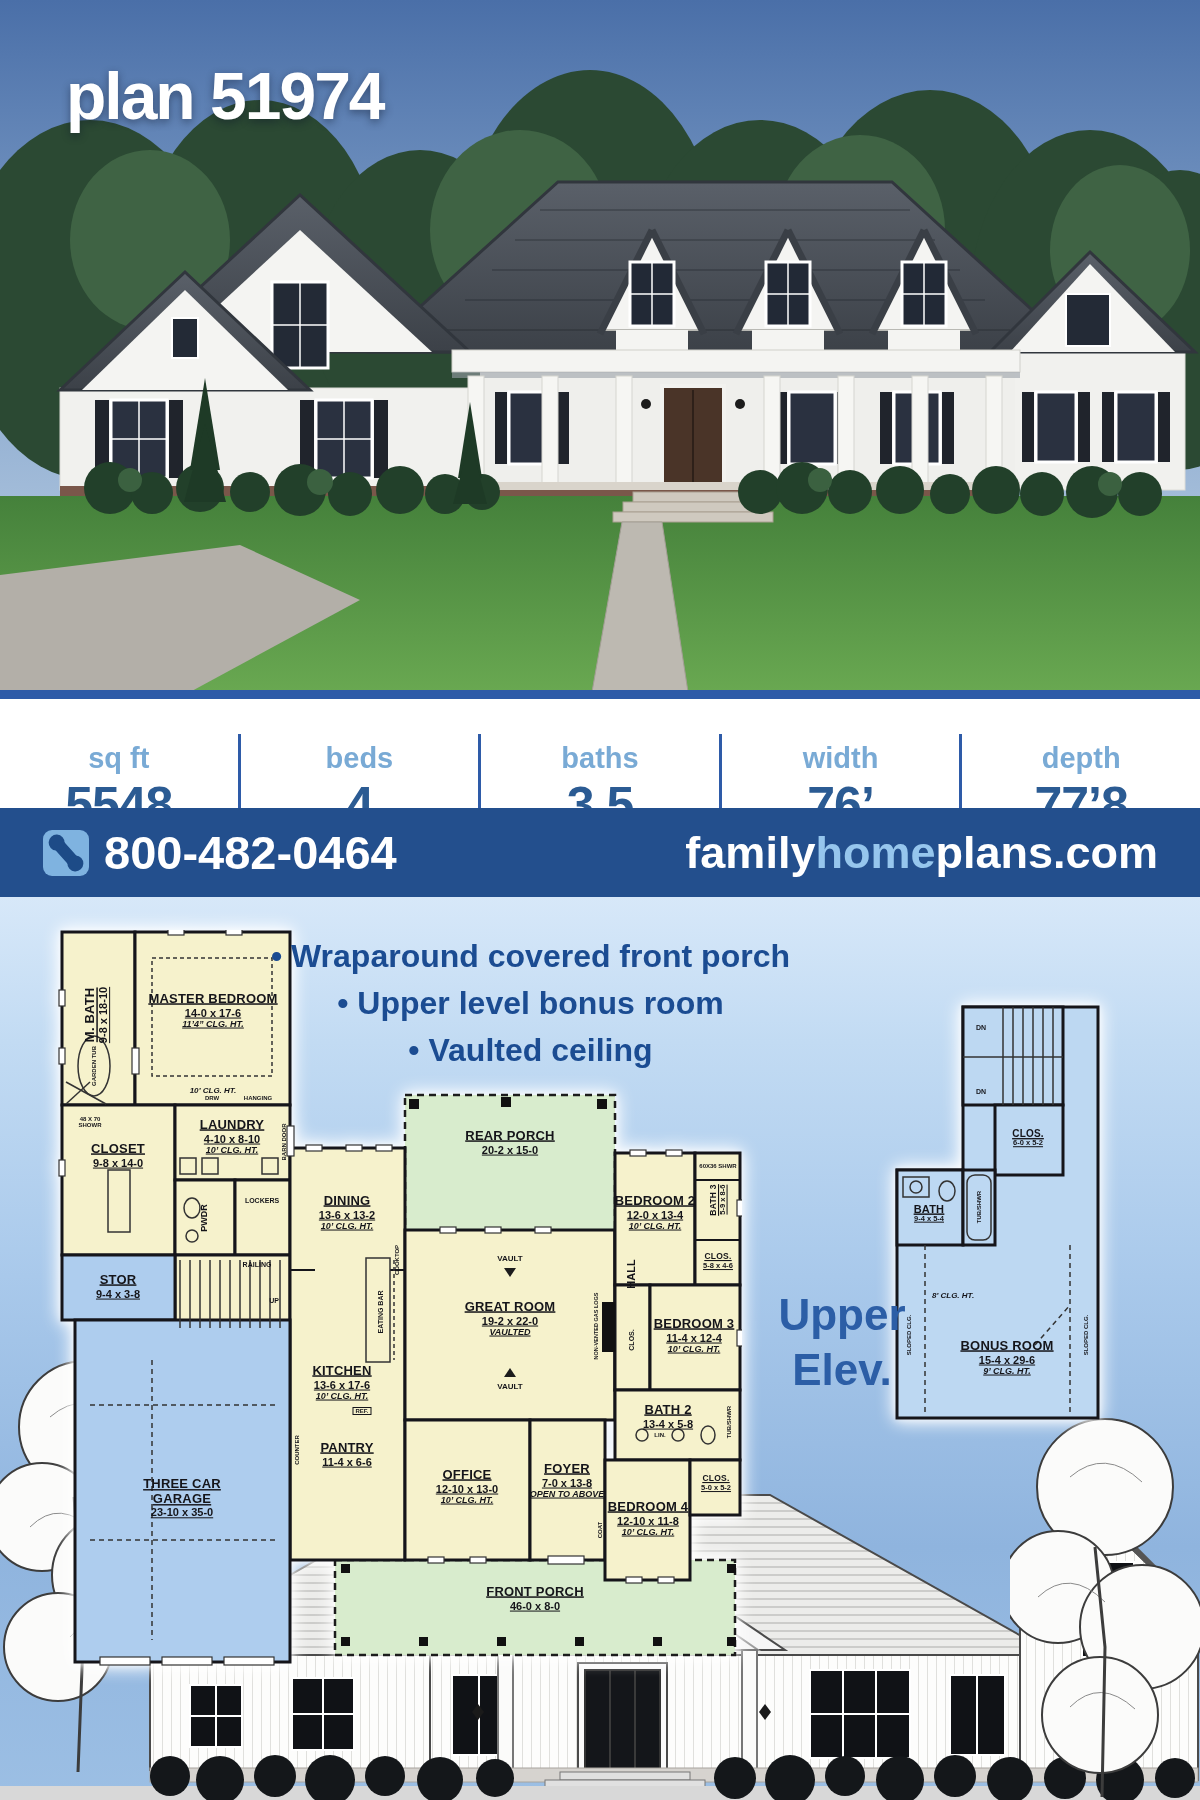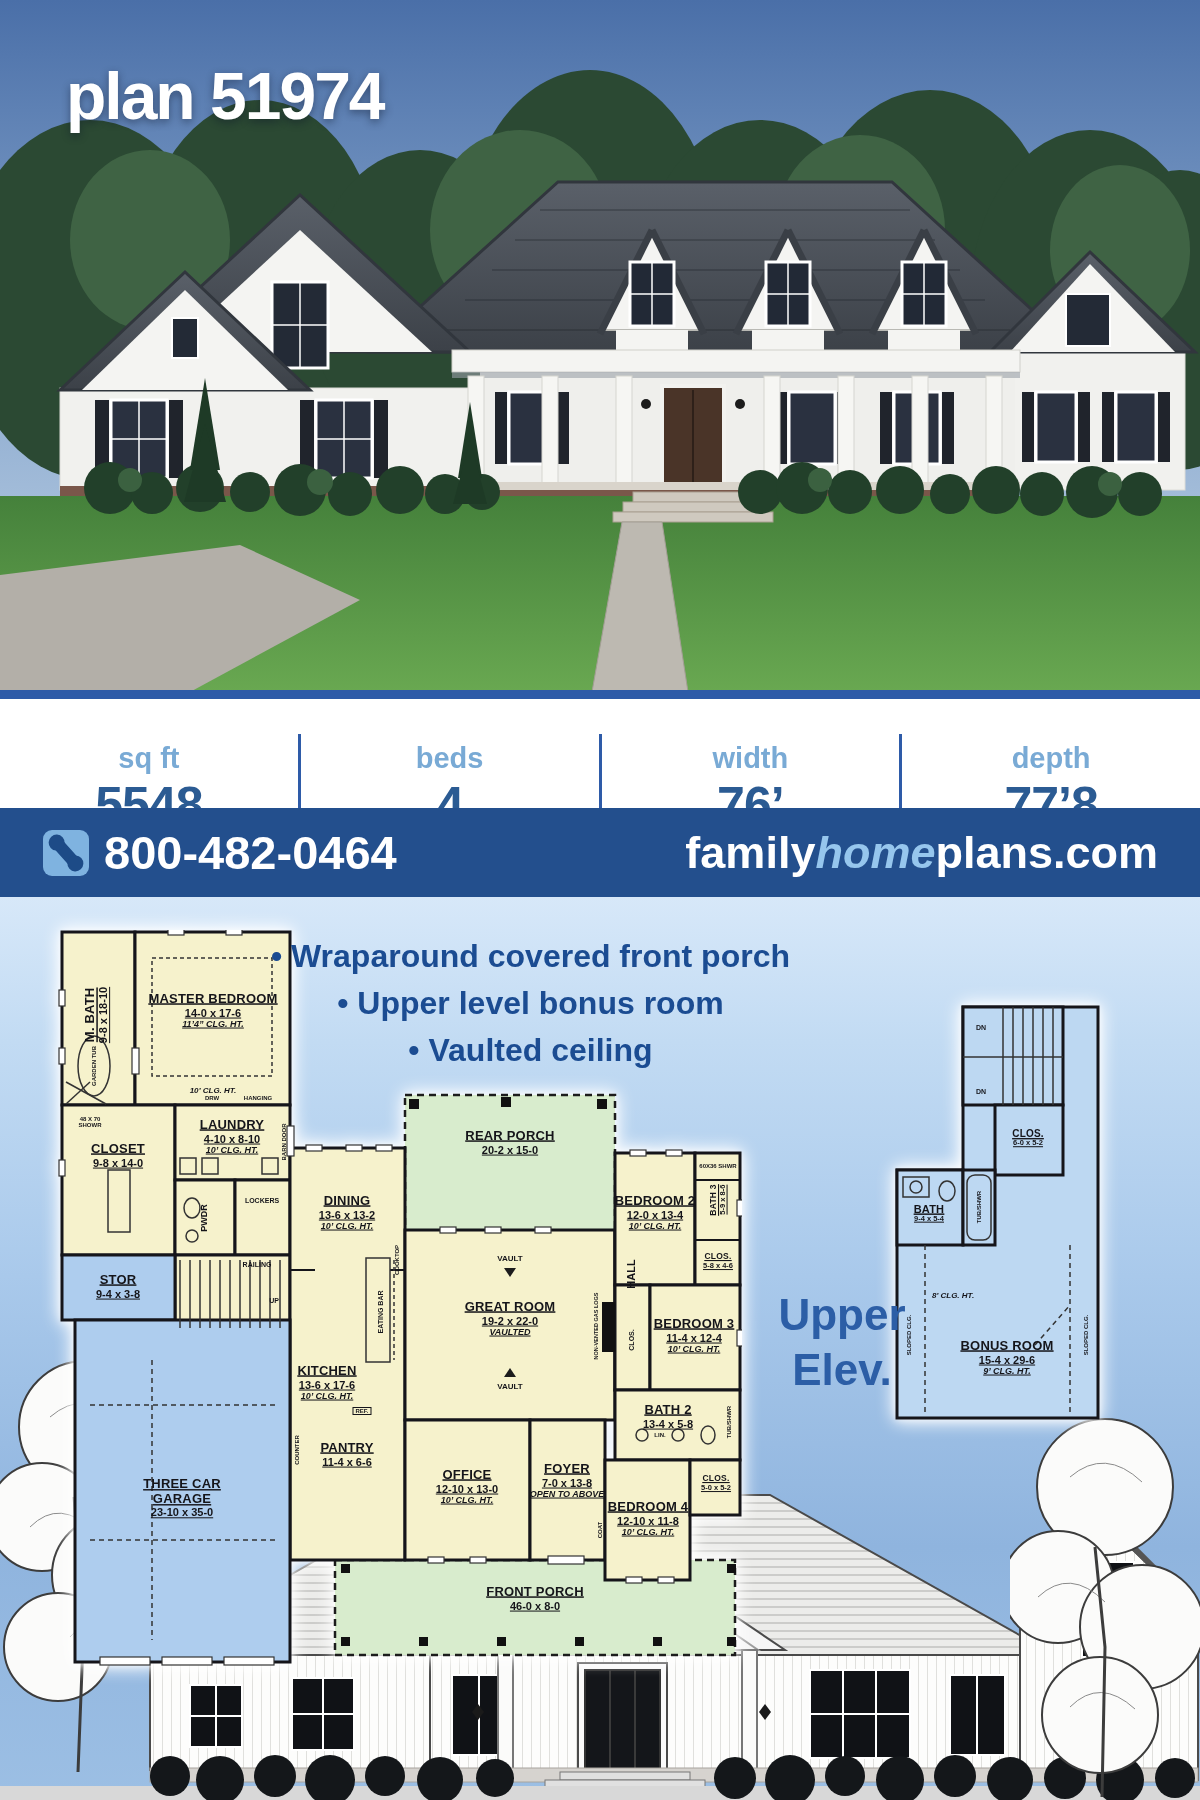--- a/index.html
+++ b/index.html
@@ -22,21 +22,21 @@
   .stat:last-child{border-right:none;}
   .stat .lab{color:#79aad5;font-size:29px;font-weight:bold;}
   .stat .val{color:#2b5b93;font-size:50px;font-weight:bold;letter-spacing:-1px;margin-top:1px;}
 
   
   .bar{position:absolute;left:0;top:808px;width:1200px;height:89px;background:#234f8d;
        display:flex;align-items:center;justify-content:space-between;padding:0 42px;box-sizing:border-box;}
   .phone-wrap{display:flex;align-items:center;gap:14px;}
   .phone-num{color:#ffffff;font-size:47px;font-weight:bold;letter-spacing:0px;}
   .site{font-size:45px;font-weight:bold;color:#ffffff;}
-  .site .mid{color:#96c6ed;font-style:italic;}
+  .site .mid{color:#96c6ed;}
 
   
   .lower{position:absolute;left:0;top:897px;width:1200px;height:903px;
      background:linear-gradient(180deg,#d7e8f9 0%,#c2dbf3 16%,#a9c9eb 42%,#8fb4de 72%,#9cbfe4 100%);}
   .features{position:absolute;right:410px;top:36px;text-align:center;color:#1b4c92;
      font-size:32px;font-weight:bold;line-height:1.47;white-space:nowrap;}
   .rear-elev{position:absolute;left:757px;top:390px;width:170px;text-align:center;
      color:#2c5ea6;font-size:44px;font-weight:bold;line-height:1.25;}
 
   
@@ -260,20 +260,24 @@
 
   <div class="stats-band"></div>
   <div class="stats">
     <div class="stat">
       <span class="lab">sq ft</span>
       <span class="val">5548</span>
     </div>
     <div class="stat">
       <span class="lab">beds</span>
       <span class="val">4</span>
+    </div>
+    <div class="stat">
+      <span class="lab">baths</span>
+      <span class="val">3.5</span>
     </div>
     <div class="stat">
       <span class="lab">width</span>
       <span class="val">76’</span>
     </div>
     <div class="stat">
       <span class="lab">depth</span>
       <span class="val">77’8</span>
     </div>
   </div>
@@ -561,21 +565,21 @@
       </div>
       <div class="lbl" style="left:480px;top:212px">
         <span class="nm">REAR PORCH</span>
           <span class="dm">20-2 x 15-0</span>
       </div>
       <div class="lbl" style="left:480px;top:388px">
         <span class="nm">GREAT ROOM</span>
           <span class="dm">19-2 x 22-0</span>
           <span class="nt">VAULTED</span>
       </div>
-      <div class="lbl" style="left:297px;top:452px">
+      <div class="lbl" style="left:312px;top:452px">
         <span class="nm">KITCHEN</span>
           <span class="dm">13-6 x 17-6</span>
           <span class="nt">10’ CLG. HT.</span>
       </div>
       <div class="lbl" style="left:317px;top:524px">
         <span class="nm">PANTRY</span>
           <span class="dm">11-4 x 6-6</span>
       </div>
       <div class="lbl" style="left:437px;top:556px">
         <span class="nm">OFFICE</span>

